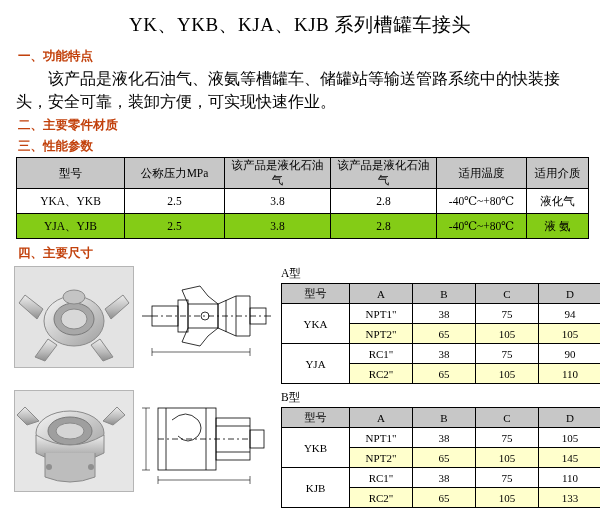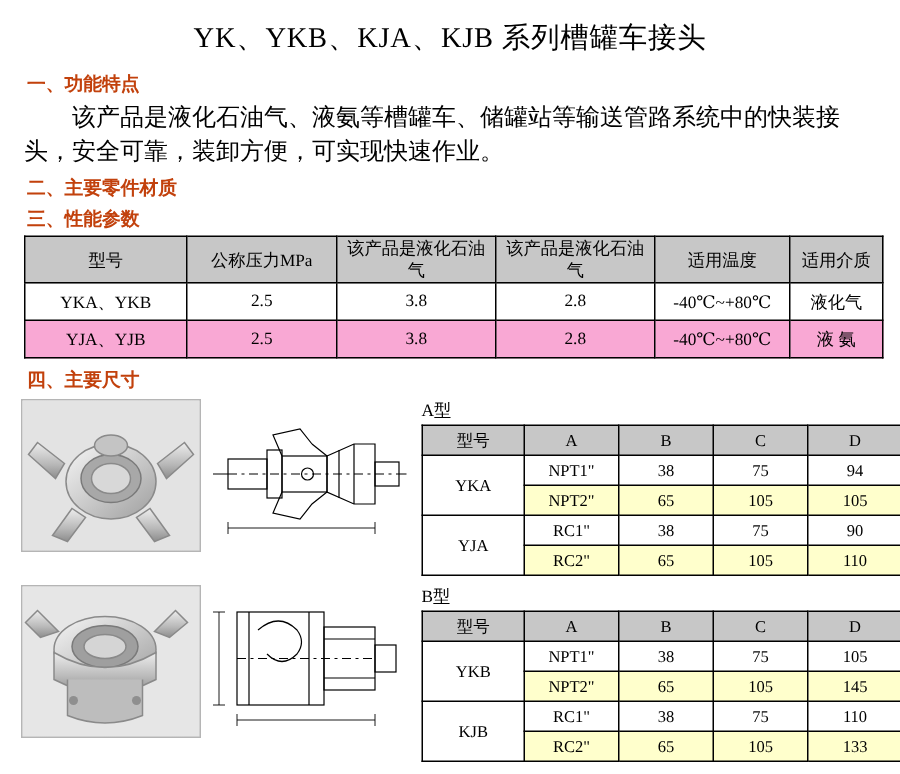--- a/index.html
+++ b/index.html
@@ -64,21 +64,21 @@
     text-align: center;
     height: 24px;
     padding: 0 2px;
     font-weight: normal;
   }
   table.perf thead th {
     background: #c7c7c7;
     font-size: 11.5px;
   }
   table.perf tbody tr.alt td {
-    background: #f9a8d4;
+    background: #84cc16;
   }
   .perf-c0 { width: 108px; }
   .perf-c1 { width: 100px; }
   .perf-c2 { width: 106px; }
   .perf-c3 { width: 106px; }
   .perf-c4 { width: 90px; }
   .perf-c5 { width: 62px; }
 
   
   .dim-wrap {

